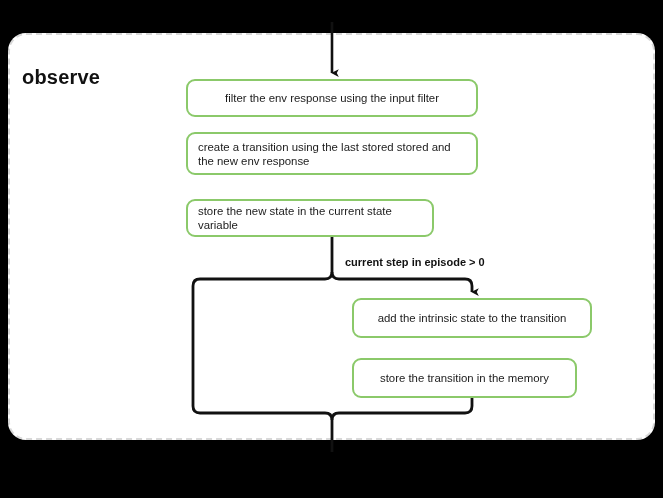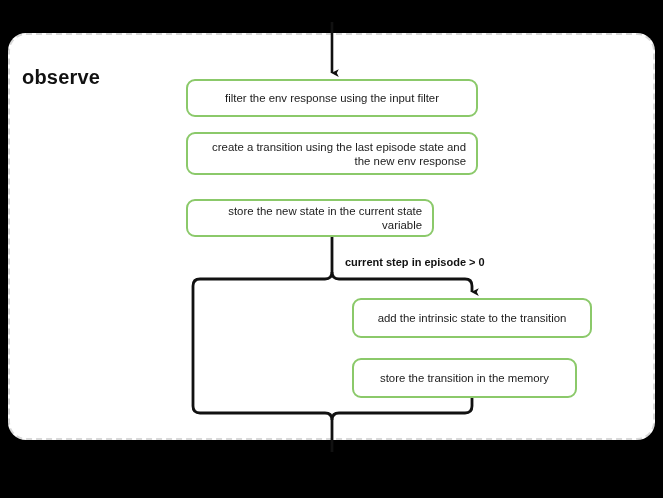--- a/index.html
+++ b/index.html
@@ -50,21 +50,21 @@
   
   .node {
     position: absolute;
     box-sizing: border-box;
     background: #ffffff;
     border: 2.2px solid #8BC96A;
     border-radius: 9px;
     display: flex;
     align-items: center;
     justify-content: center;
-    text-align: right;
+    text-align: left;
     color: #1a1a1a;
     font-size: 11.4px;
     line-height: 14px;
     padding: 2px 10px;
   }
 
   .n-filter   { left: 186px; top: 79px;  width: 292px; height: 38px; }
   .n-create   { left: 186px; top: 132px; width: 292px; height: 43px; }
   .n-store    { left: 186px; top: 199px; width: 248px; height: 38px; }
   .n-intrinsic{ left: 352px; top: 298px; width: 240px; height: 40px; }
@@ -137,21 +137,21 @@
 
     <g>
       <path d="M332,420 L332,452" stroke="#111111" stroke-width="2.8" fill="none"></path>
     </g>
   </svg>
 
   <div class="edge-label">current step in episode &gt; 0</div>
 
   <div class="node n-filter">filter the env response using the input filter</div>
 
-  <div class="node n-create">create a transition using the last episode state and the new env response</div>
+  <div class="node n-create">create a transition using the last stored stored and the new env response</div>
 
   <div class="node n-store">store the new state in the current state variable</div>
 
   <div class="node n-intrinsic">add the intrinsic state to the transition</div>
 
   <div class="node n-memory">store the transition in the memory</div>
 
 </div>
 
 </body></html>

